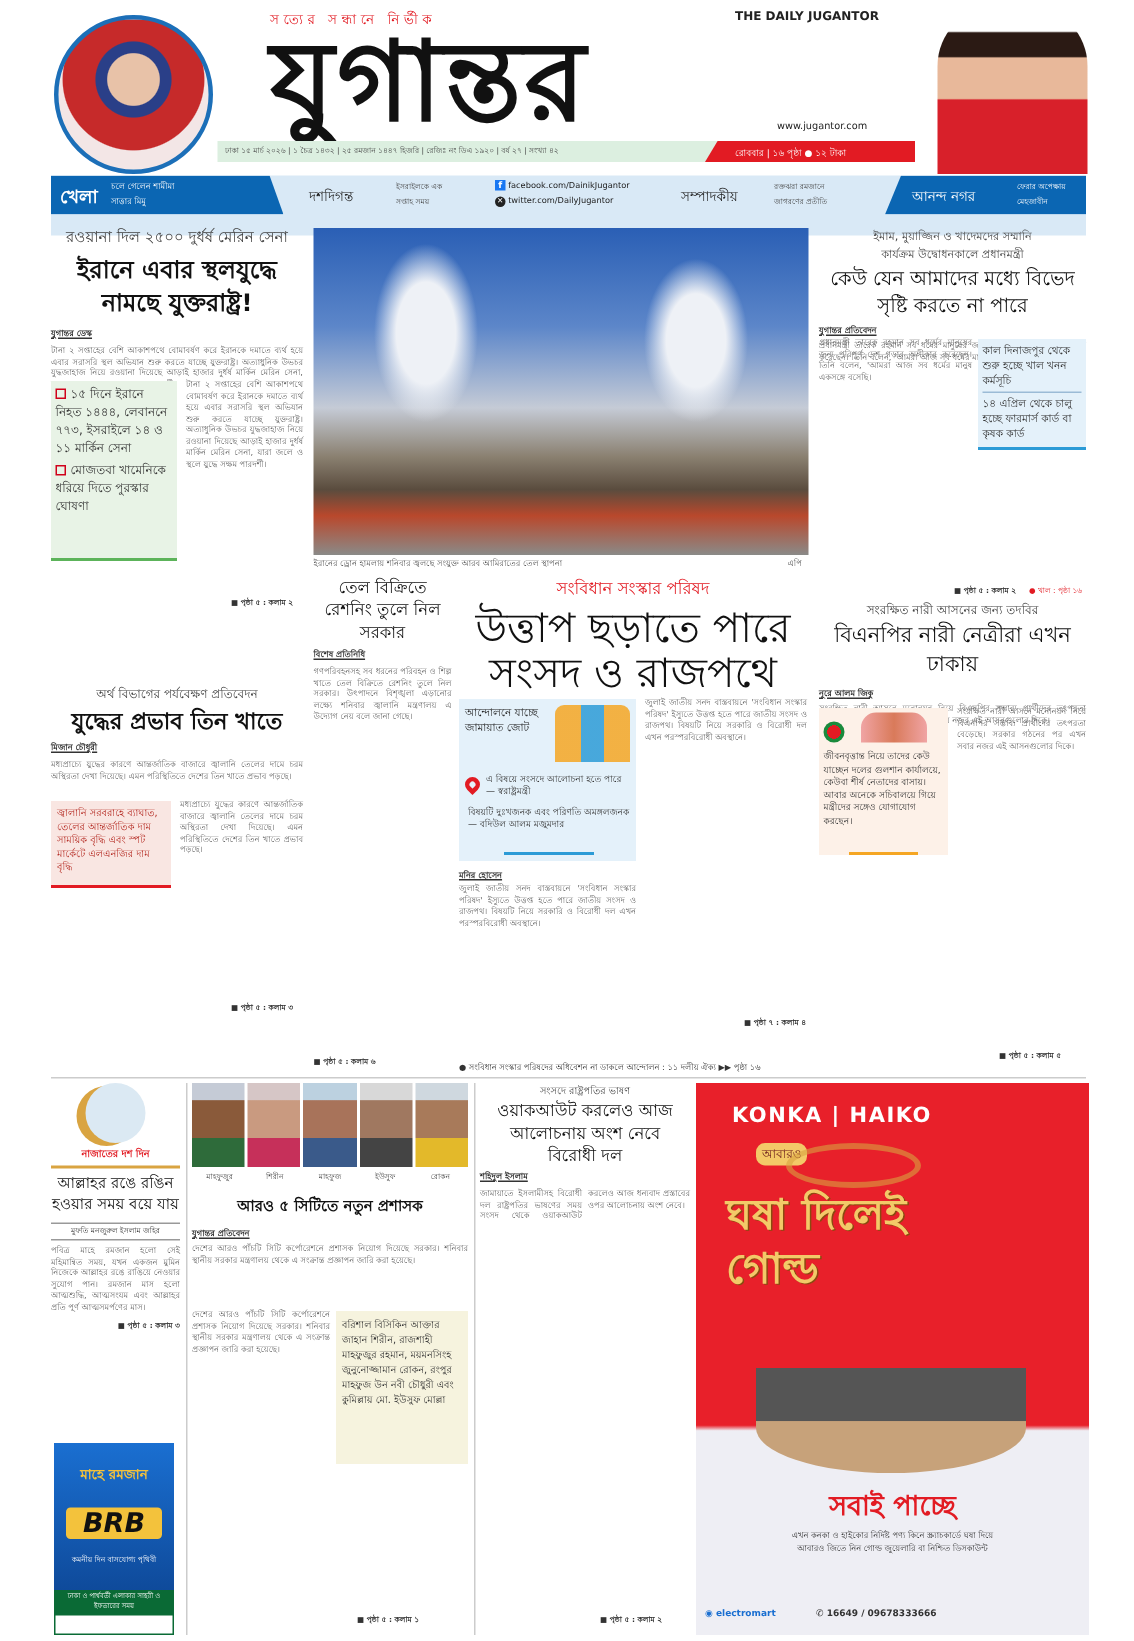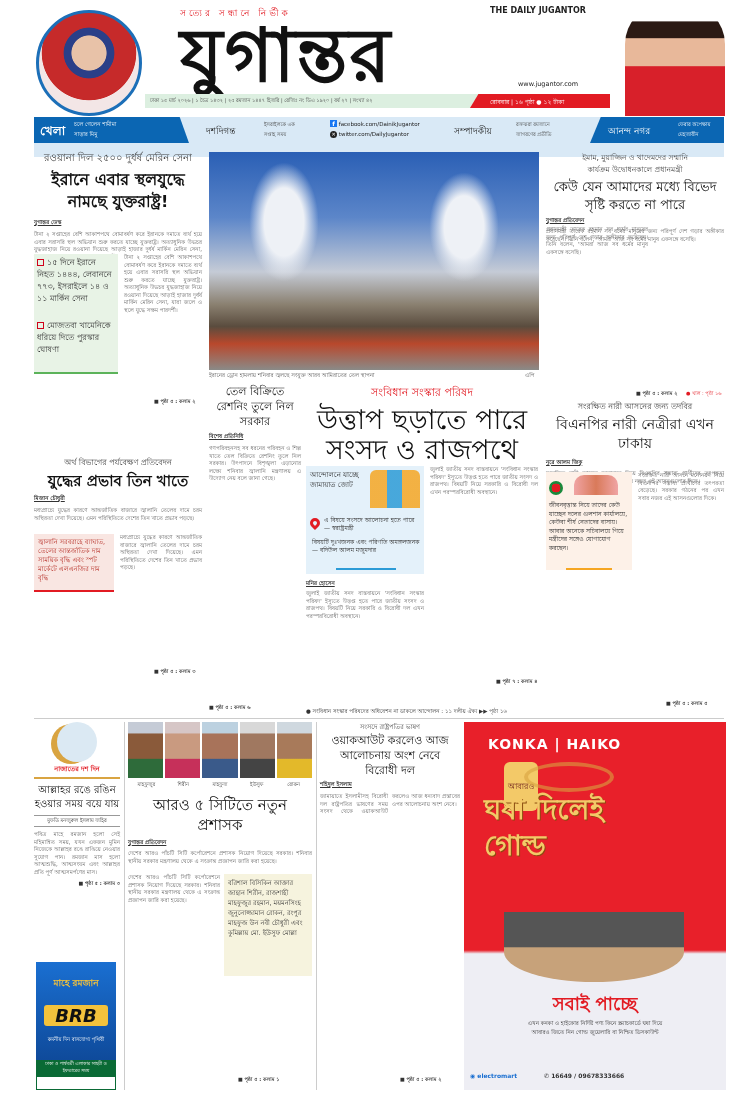--- a/index.html
+++ b/index.html
@@ -62,21 +62,21 @@
   </div>
 </div>
 
 <div class="abs" style="left:34px;top:150px;width:168px;height:260px">
   <div class="kicker" style="font-size:10px">রওয়ানা দিল ২৫০০ দুর্ধর্ষ মেরিন সেনা</div>
   <div class="h-big" style="font-size:16px;line-height:22px;margin-top:2px">ইরানে এবার স্থলযুদ্ধে নামছে যুক্তরাষ্ট্র!</div>
   <div class="byline" style="margin-top:6px">যুগান্তর ডেস্ক</div>
   <div class="body-text" style="margin-top:4px">টানা ২ সপ্তাহের বেশি আকাশপথে বোমাবর্ষণ করে ইরানকে দমাতে ব্যর্থ হয়ে এবার সরাসরি স্থল অভিযান শুরু করতে যাচ্ছে যুক্তরাষ্ট্র। অত্যাধুনিক উভচর যুদ্ধজাহাজ নিয়ে রওয়ানা দিয়েছে আড়াই হাজার দুর্ধর্ষ মার্কিন মেরিন সেনা, যারা জলে ও স্থলে যুদ্ধে সক্ষম পারদর্শী।</div>
   <div class="abs" style="left:0;top:104px;width:84px;height:120px;background:#e8f3e6;border-bottom:2px solid #5cb35a;padding:3px">
     <div class="boxhl" style="font-size:8px;line-height:12px"><span class="bullet"></span><span>১৫ দিনে ইরানে নিহত ১৪৪৪, লেবাননে ৭৭৩, ইসরাইলে ১৪ ও ১১ মার্কিন সেনা</span></div>
-    <div class="boxhl" style="font-size:8px;line-height:12px;margin-top:15px"><span class="bullet"></span><span>মোজতবা খামেনিকে ধরিয়ে দিতে পুরস্কার ঘোষণা</span></div>
+    <div class="boxhl" style="font-size:8px;line-height:12px;margin-top:3px"><span class="bullet"></span><span>মোজতবা খামেনিকে ধরিয়ে দিতে পুরস্কার ঘোষণা</span></div>
   </div>
   <div class="abs body-text" style="left:90px;top:104px;width:78px">টানা ২ সপ্তাহের বেশি আকাশপথে বোমাবর্ষণ করে ইরানকে দমাতে ব্যর্থ হয়ে এবার সরাসরি স্থল অভিযান শুরু করতে যাচ্ছে যুক্তরাষ্ট্র। অত্যাধুনিক উভচর যুদ্ধজাহাজ নিয়ে রওয়ানা দিয়েছে আড়াই হাজার দুর্ধর্ষ মার্কিন মেরিন সেনা, যারা জলে ও স্থলে যুদ্ধে সক্ষম পারদর্শী।</div>
   <div class="abs pg" style="left:120px;top:248px">■ পৃষ্ঠা ৫ : কলাম ২</div>
 </div>
 
 <div class="abs" style="left:34px;top:456px;width:168px;height:220px">
   <div class="kicker" style="font-size:8px">অর্থ বিভাগের পর্যবেক্ষণ প্রতিবেদন</div>
   <div class="h-big" style="font-size:15px;line-height:20px;margin-top:2px">যুদ্ধের প্রভাব তিন খাতে</div>
   <div class="byline" style="margin-top:4px">মিজান চৌধুরী</div>
   <div class="body-text" style="margin-top:4px">মধ্যপ্রাচ্যে যুদ্ধের কারণে আন্তর্জাতিক বাজারে জ্বালানি তেলের দামে চরম অস্থিরতা দেখা দিয়েছে। এমন পরিস্থিতিতে দেশের তিন খাতে প্রভাব পড়ছে।</div>
@@ -118,20 +118,24 @@
   <div class="abs pg" style="left:190px;top:294px">■ পৃষ্ঠা ৭ : কলাম ৪</div>
 </div>
 <div class="abs" style="left:306px;top:708px;font-size:5.5px;color:#333;white-space:nowrap">● সংবিধান সংস্কার পরিষদের অধিবেশন না ডাকলে আন্দোলন : ১১ দলীয় ঐক্য ▶▶ পৃষ্ঠা ১৬</div>
 
 <div class="abs" style="left:546px;top:152px;width:178px;height:250px">
   <div class="kicker" style="font-size:7.5px">ইমাম, মুয়াজ্জিন ও খাদেমদের সম্মানি</div>
   <div class="kicker" style="font-size:7.5px">কার্যক্রম উদ্বোধনকালে প্রধানমন্ত্রী</div>
   <div class="h-big" style="font-size:13px;line-height:18px;margin-top:2px;font-weight:normal">কেউ যেন আমাদের মধ্যে বিভেদ সৃষ্টি করতে না পারে</div>
   <div class="byline" style="margin-top:3px">যুগান্তর প্রতিবেদন</div>
   <div class="body-text" style="margin-top:3px">প্রধানমন্ত্রী তারেক রহমান সব ধর্মের মানুষের জন্য পরিপূর্ণ দেশ গড়ার অঙ্গীকার করেছেন। তিনি বলেন, 'আমরা আজ সব ধর্মের মানুষ একসঙ্গে বসেছি।</div>
+  <div class="abs" style="left:106px;top:74px;width:72px;height:74px;background:#e4f1fa;border-bottom:2px solid #2c9bd6;padding:3px">
+    <div style="font-size:7px;line-height:10px;color:#333;border-bottom:1px solid #9bbbd6;padding-bottom:2px">কাল দিনাজপুর থেকে শুরু হচ্ছে খাল খনন কর্মসূচি</div>
+    <div style="font-size:7px;line-height:10px;color:#333;margin-top:2px">১৪ এপ্রিল থেকে চালু হচ্ছে ফারমার্স কার্ড বা কৃষক কার্ড</div>
+  </div>
   <div class="abs body-text" style="left:0;top:74px;width:102px">প্রধানমন্ত্রী তারেক রহমান সব ধর্মের মানুষের জন্য পরিপূর্ণ দেশ গড়ার অঙ্গীকার করেছেন। তিনি বলেন, 'আমরা আজ সব ধর্মের মানুষ একসঙ্গে বসেছি।</div>
   <div class="abs pg" style="left:90px;top:238px">■ পৃষ্ঠা ৫ : কলাম ২</div>
   <div class="abs" style="left:140px;top:238px;font-size:5px;color:#e21b23">● খাল : পৃষ্ঠা ১৬</div>
 </div>
 
 <div class="abs" style="left:546px;top:400px;width:178px;height:310px">
   <div class="kicker" style="font-size:8px">সংরক্ষিত নারী আসনের জন্য তদবির</div>
   <div class="h-big" style="font-size:14px;line-height:19px;margin-top:2px;font-weight:normal">বিএনপির নারী নেত্রীরা এখন ঢাকায়</div>
   <div class="byline" style="margin-top:6px">নূরে আলম জিকু</div>
   <div class="body-text" style="margin-top:3px">সংরক্ষিত নারী আসনে মনোনয়ন নিয়ে বিএনপির সম্ভাব্য প্রার্থীদের তৎপরতা বেড়েছে। সরকার গঠনের পর এখন সবার নজর এই আসনগুলোর দিকে।</div>
@@ -174,21 +178,21 @@
     <div style="flex:1;background:linear-gradient(180deg,#d8d8d8 0 20%,#a07860 21% 65%,#444 66%)"></div>
     <div style="flex:1;background:linear-gradient(180deg,#cfd8df 0 20%,#a87a5a 21% 65%,#e3b92a 66%)"></div>
   </div>
   <div style="display:flex;margin-top:3px">
     <span style="flex:1;text-align:center;font-size:5px;color:#444">মাহফুজুর</span>
     <span style="flex:1;text-align:center;font-size:5px;color:#444">শিরীন</span>
     <span style="flex:1;text-align:center;font-size:5px;color:#444">মাহফুজ</span>
     <span style="flex:1;text-align:center;font-size:5px;color:#444">ইউসুফ</span>
     <span style="flex:1;text-align:center;font-size:5px;color:#444">রোকন</span>
   </div>
-  <div class="h-big" style="font-size:15px;line-height:20px;font-weight:normal;margin-top:6px;padding:0 20px">আরও ৫ সিটিতে নতুন প্রশাসক</div>
+  <div class="h-big" style="font-size:10px;line-height:20px;font-weight:bold;margin-top:6px;padding:0 20px">আরও ৫ সিটিতে নতুন প্রশাসক</div>
   <div class="byline" style="margin-top:4px">যুগান্তর প্রতিবেদন</div>
   <div class="body-text" style="margin-top:3px">দেশের আরও পাঁচটি সিটি কর্পোরেশনে প্রশাসক নিয়োগ দিয়েছে সরকার। শনিবার স্থানীয় সরকার মন্ত্রণালয় থেকে এ সংক্রান্ত প্রজ্ঞাপন জারি করা হয়েছে।</div>
   <div class="abs" style="left:96px;top:152px;width:88px;height:102px;background:#f6f3de;padding:4px">
     <div style="font-size:6.5px;line-height:10px;color:#333">বরিশাল বিসিকিন আক্তার জাহান শিরীন, রাজশাহী মাহফুজুর রহমান, ময়মনসিংহ জুনুনোজ্জামান রোকন, রংপুর মাহফুজ উন নবী চৌধুরী এবং কুমিল্লায় মো. ইউসুফ মোল্লা</div>
   </div>
   <div class="abs body-text" style="left:0;top:152px;width:92px">দেশের আরও পাঁচটি সিটি কর্পোরেশনে প্রশাসক নিয়োগ দিয়েছে সরকার। শনিবার স্থানীয় সরকার মন্ত্রণালয় থেকে এ সংক্রান্ত প্রজ্ঞাপন জারি করা হয়েছে।</div>
   <div class="abs pg" style="left:110px;top:354px">■ পৃষ্ঠা ৫ : কলাম ১</div>
 </div>
 
 <div class="col-sep" style="left:316px;top:722px;height:368px"></div>
@@ -196,21 +200,21 @@
 <div class="abs" style="left:320px;top:722px;width:140px;height:368px">
   <div class="kicker" style="font-size:6.5px">সংসদে রাষ্ট্রপতির ভাষণ</div>
   <div class="h-big" style="font-size:11px;line-height:15px;font-weight:normal;padding:0 10px">ওয়াকআউট করলেও আজ আলোচনায় অংশ নেবে বিরোধী দল</div>
   <div class="byline" style="margin-top:3px">শহিদুল ইসলাম</div>
   <div class="body-text" style="margin-top:4px;column-count:2;column-gap:4px">জামায়াতে ইসলামীসহ বিরোধী দল রাষ্ট্রপতির ভাষণের সময় সংসদ থেকে ওয়াকআউট করলেও আজ ধন্যবাদ প্রস্তাবের ওপর আলোচনায় অংশ নেবে।</div>
   <div class="abs pg" style="left:80px;top:354px">■ পৃষ্ঠা ৫ : কলাম ২</div>
 </div>
 
 <div class="abs" style="left:464px;top:722px;width:262px;height:368px;background:linear-gradient(180deg,#e8202a 0%,#e8202a 62%,#eeeef4 63%)">
   <div style="position:absolute;left:24px;top:14px;font-size:14px;font-weight:bold;color:#fff;letter-spacing:1px">KONKA | HAIKO</div>
-  <div style="position:absolute;left:40px;top:40px;font-size:8px;color:#6a1b1b;background:#f3c968;padding:18px 4px;border-radius:6px">আবারও</div>
+  <div style="position:absolute;left:40px;top:40px;font-size:8px;color:#6a1b1b;background:#f3c968;padding:1px 4px;border-radius:6px">আবারও</div>
   <div style="position:absolute;left:20px;top:70px;width:150px;font-size:28px;line-height:36px;font-weight:bold;color:#f3c968;text-shadow:1px 1px 0 #8a4b0f">ঘষা দিলেই গোল্ড</div>
   <div style="position:absolute;left:60px;top:40px;width:90px;height:30px;border:4px solid #d9a441;border-radius:50%;opacity:.6"></div>
   <div style="position:absolute;left:40px;top:190px;width:180px;height:70px;border-radius:0 0 50% 50%/0 0 30px 30px;background:linear-gradient(180deg,#555 0 50%,#c7a27a 51%)"></div>
   <div style="position:absolute;left:0;right:0;top:268px;text-align:center;font-size:18px;font-weight:bold;color:#e21b23">সবাই পাচ্ছে</div>
   <div style="position:absolute;left:0;right:0;top:298px;text-align:center;font-size:5.5px;color:#333">এখন কনকা ও হাইকোর নির্দিষ্ট পণ্য কিনে স্ক্র্যাচকার্ডে ঘষা দিয়ে</div>
   <div style="position:absolute;left:0;right:0;top:307px;text-align:center;font-size:5.5px;color:#333">আবারও জিতে নিন গোল্ড জুয়েলারি বা নিশ্চিত ডিসকাউন্ট</div>
   <div style="position:absolute;left:6px;top:350px;font-size:6px;color:#1a6fd1;font-weight:bold"><span>◉ </span><span>electromart</span></div>
   <div style="position:absolute;left:80px;top:350px;font-size:6px;color:#333;font-weight:bold"><span>✆ </span><span>16649 / 09678333666</span></div>
 </div>
 

